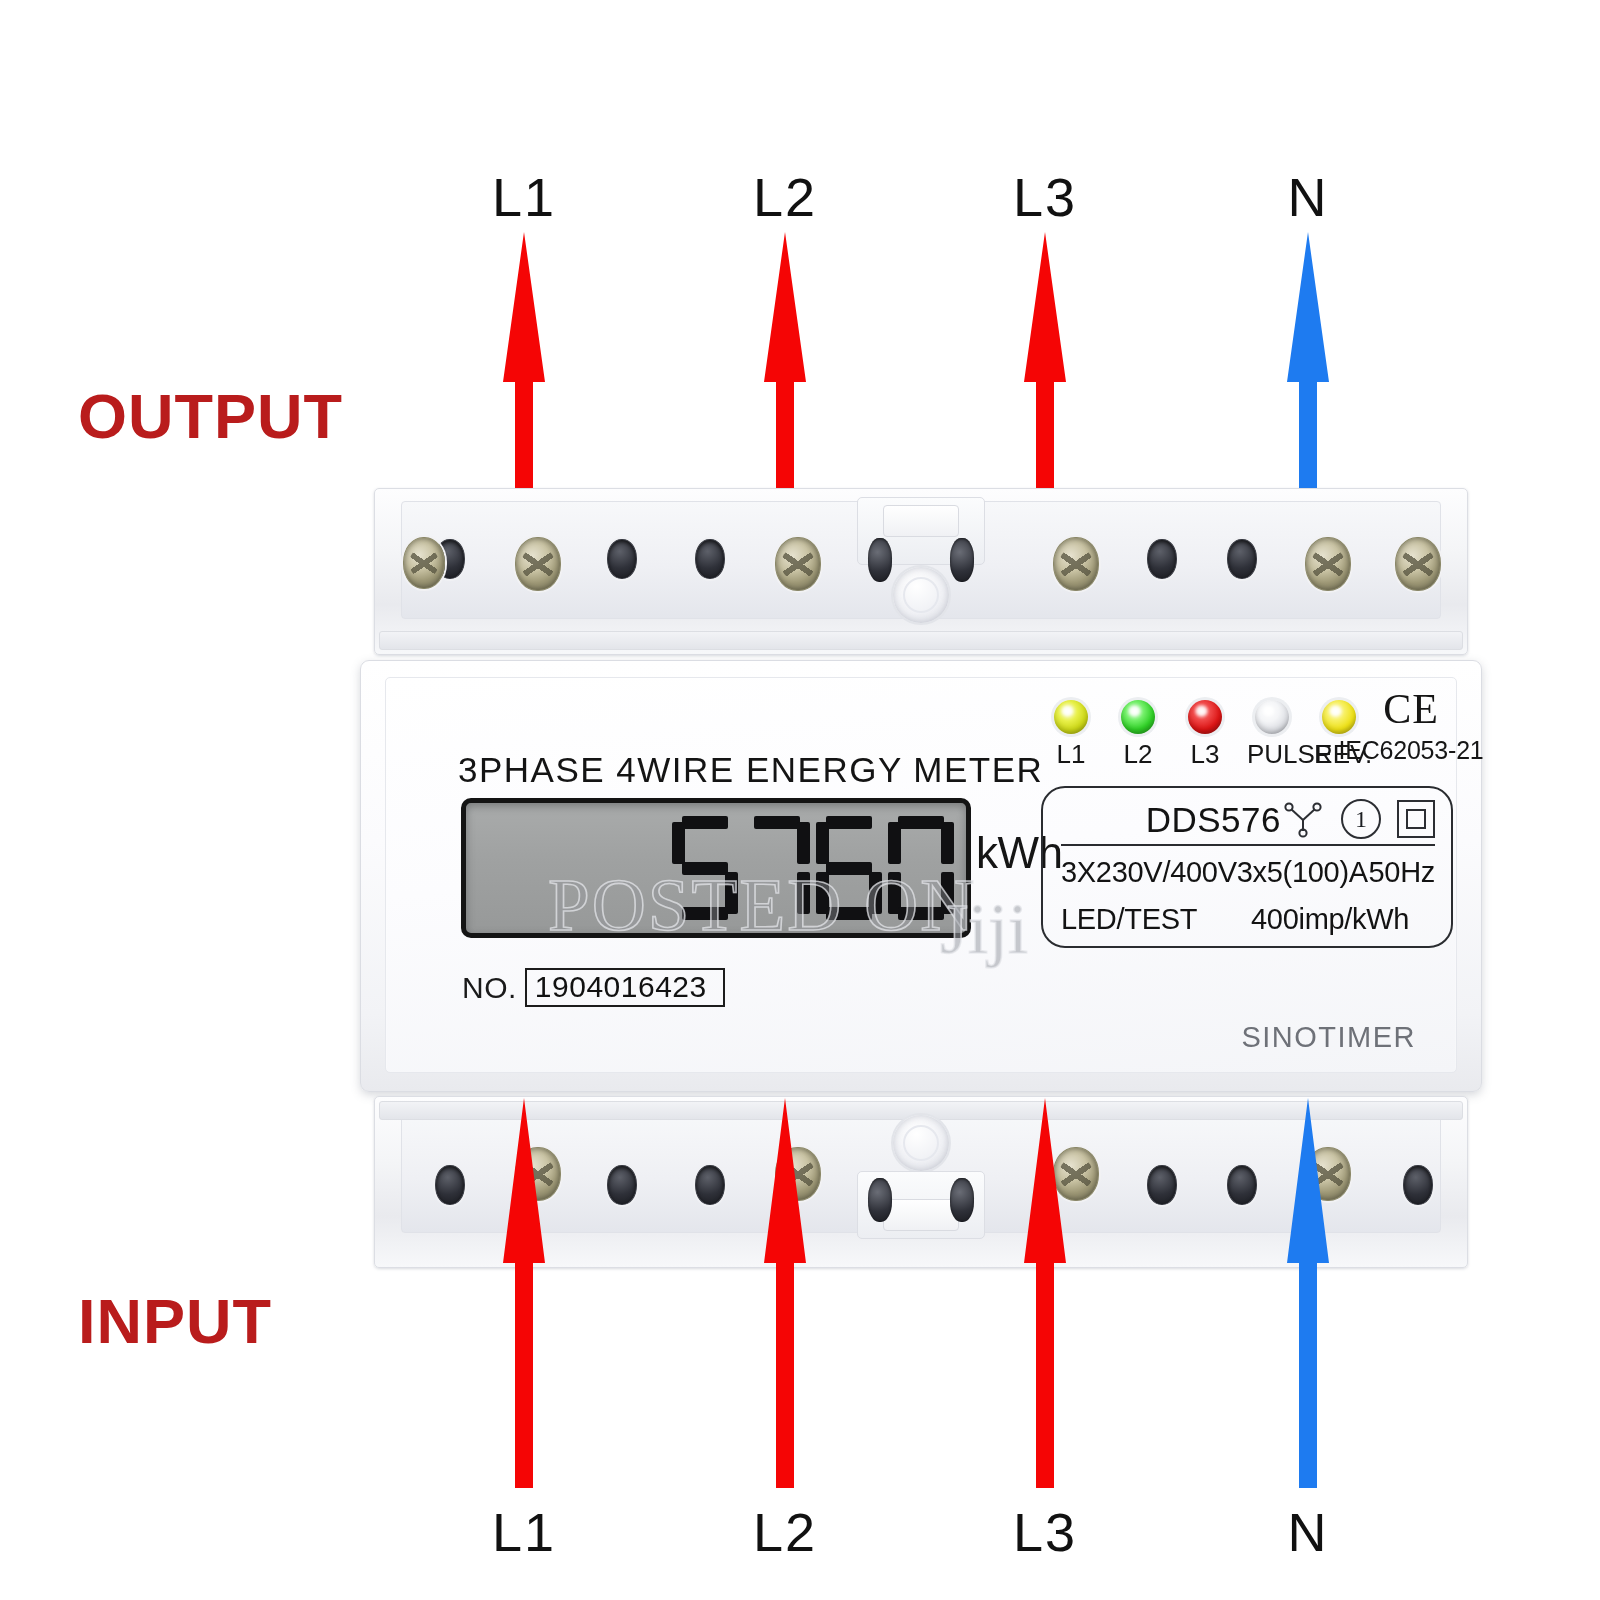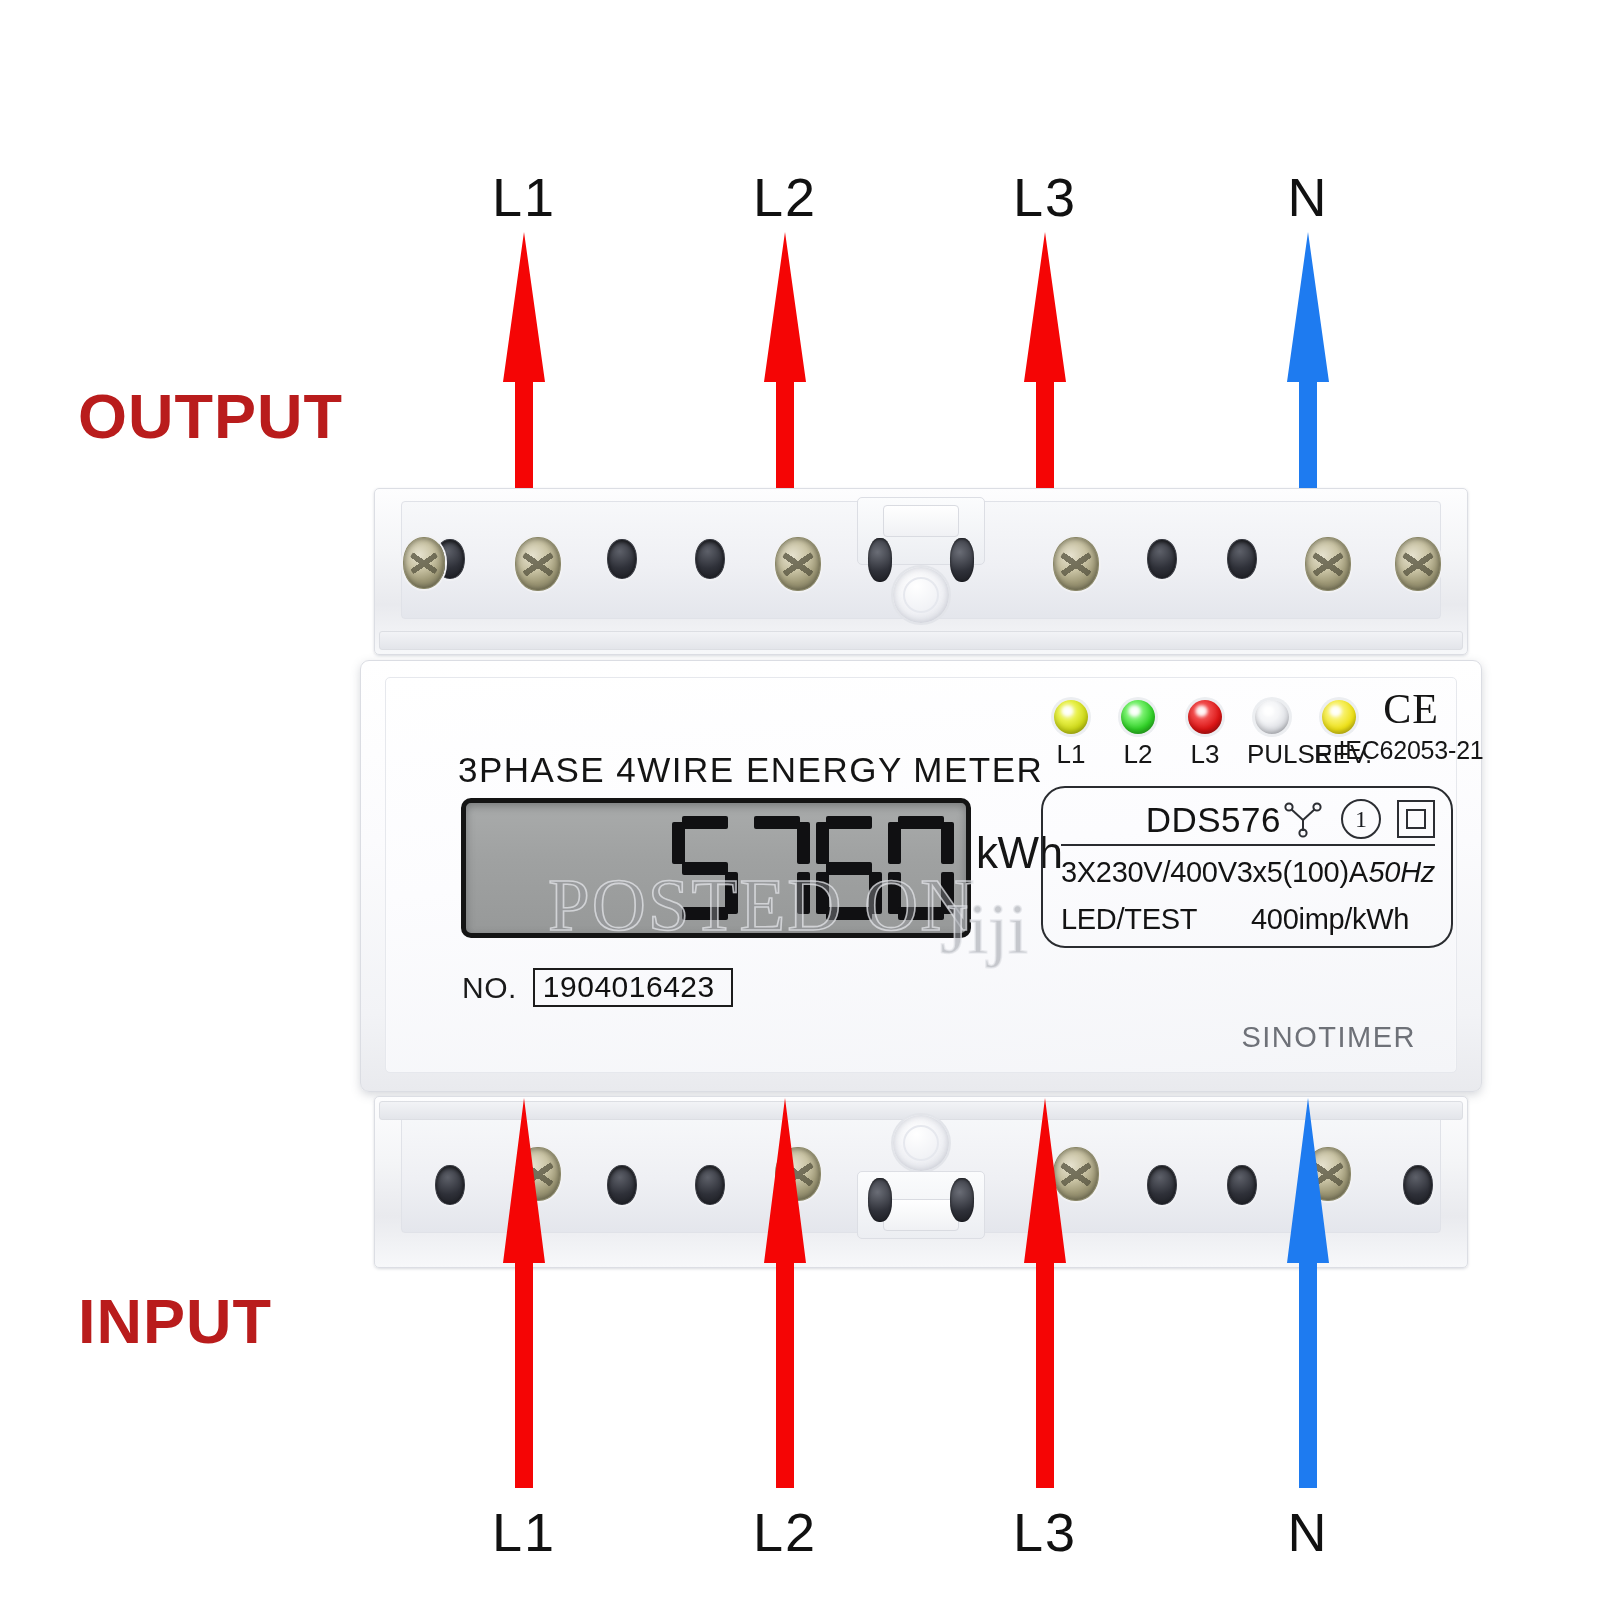--- a/index.html
+++ b/index.html
@@ -182,21 +182,21 @@
 
   .kwh{
     position:absolute;left:590px;top:150px;
     font-size:44px;color:#151515;letter-spacing:-.5px;
     font-family:"Liberation Sans", sans-serif;
   }
 
   
   .serial-row{
     position:absolute;left:76px;top:290px;
-    display:flex;align-items:center;gap:16px;
+    display:flex;align-items:center;gap:8px;
   }
   .serial-lbl{font-size:30px;color:#1a1a1a;letter-spacing:.5px;}
   .serial-box{
     border:2px solid #1c1c1c;
     padding:1px 16px 2px 8px;
     font-size:30px;color:#111;letter-spacing:.5px;
     background:transparent;
     line-height:1.08;
   }
 
@@ -261,21 +261,21 @@
 
   .plate-row{
     position:absolute;left:18px;right:16px;
     display:flex;align-items:center;
     font-size:29px;color:#131313;letter-spacing:-.3px;
   }
   #plate-row-1{top:60px;height:48px;}
   #plate-row-2{top:108px;height:46px;}
   .pr-a{width:190px;}
   .pr-b{width:150px;}
-  .pr-c{flex:1;text-align:right;font-style:italic;}
+  .pr-c{flex:1;text-align:right;}
 
   .brand{
     position:absolute;right:40px;bottom:18px;
     font-size:29px;color:#6e7178;letter-spacing:1.5px;
   }
 
   
   .wm{
     position:absolute;
     color:rgba(150,152,158,.42);

